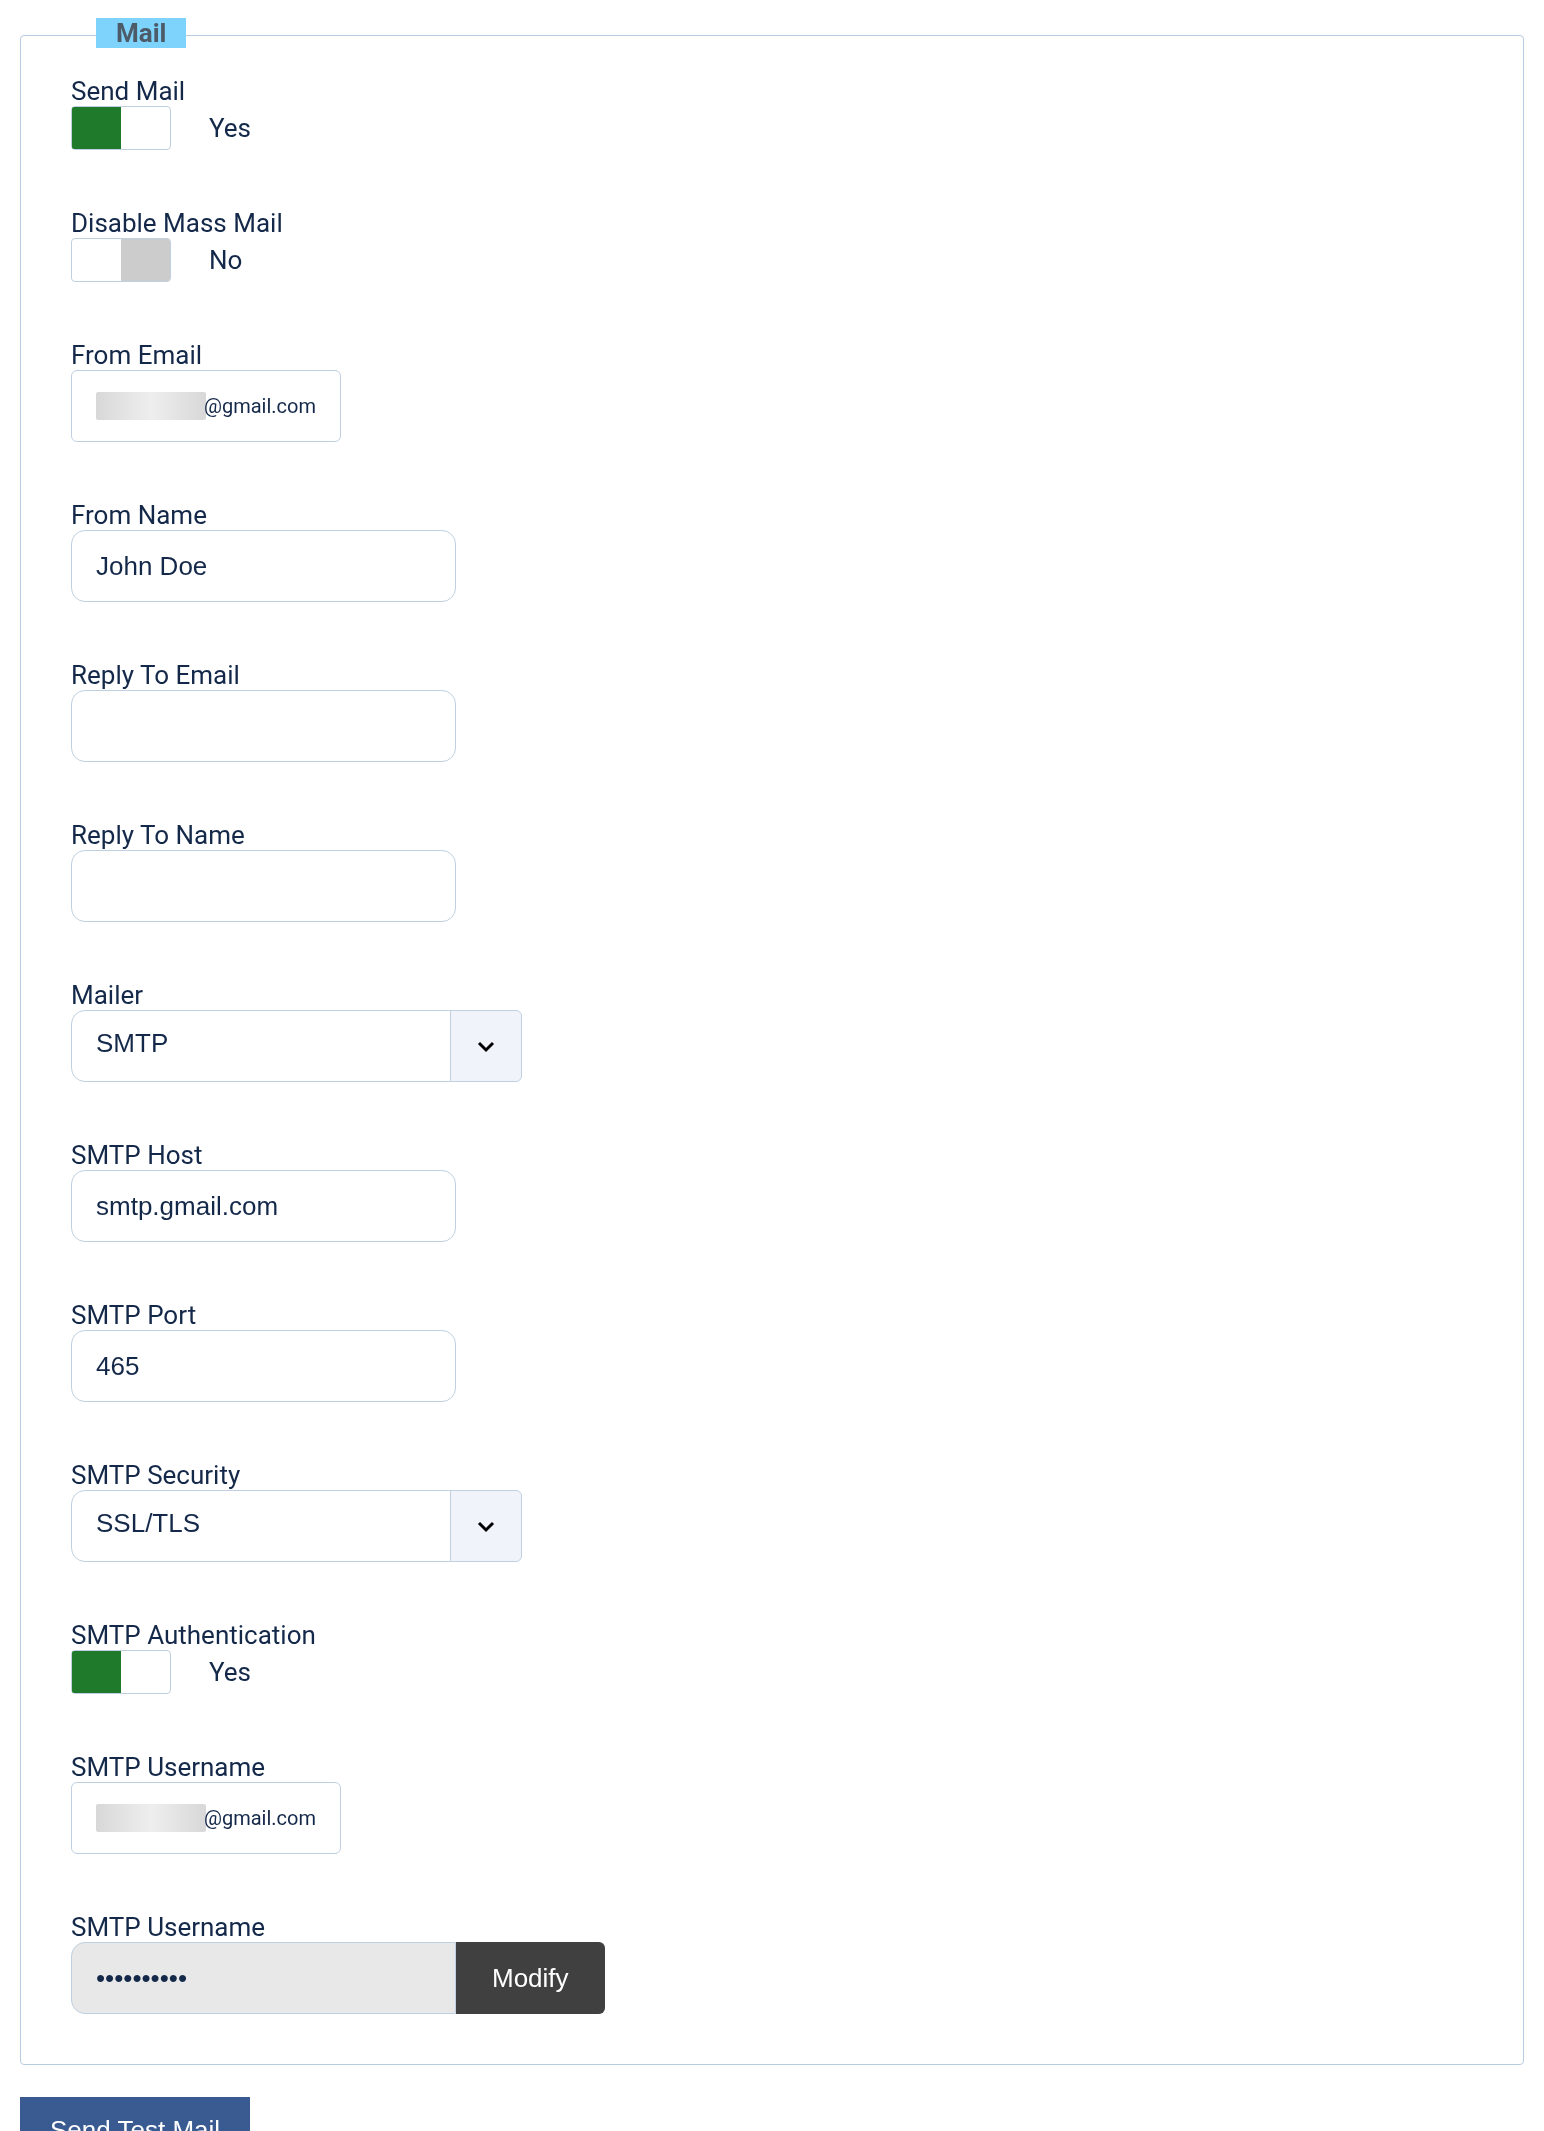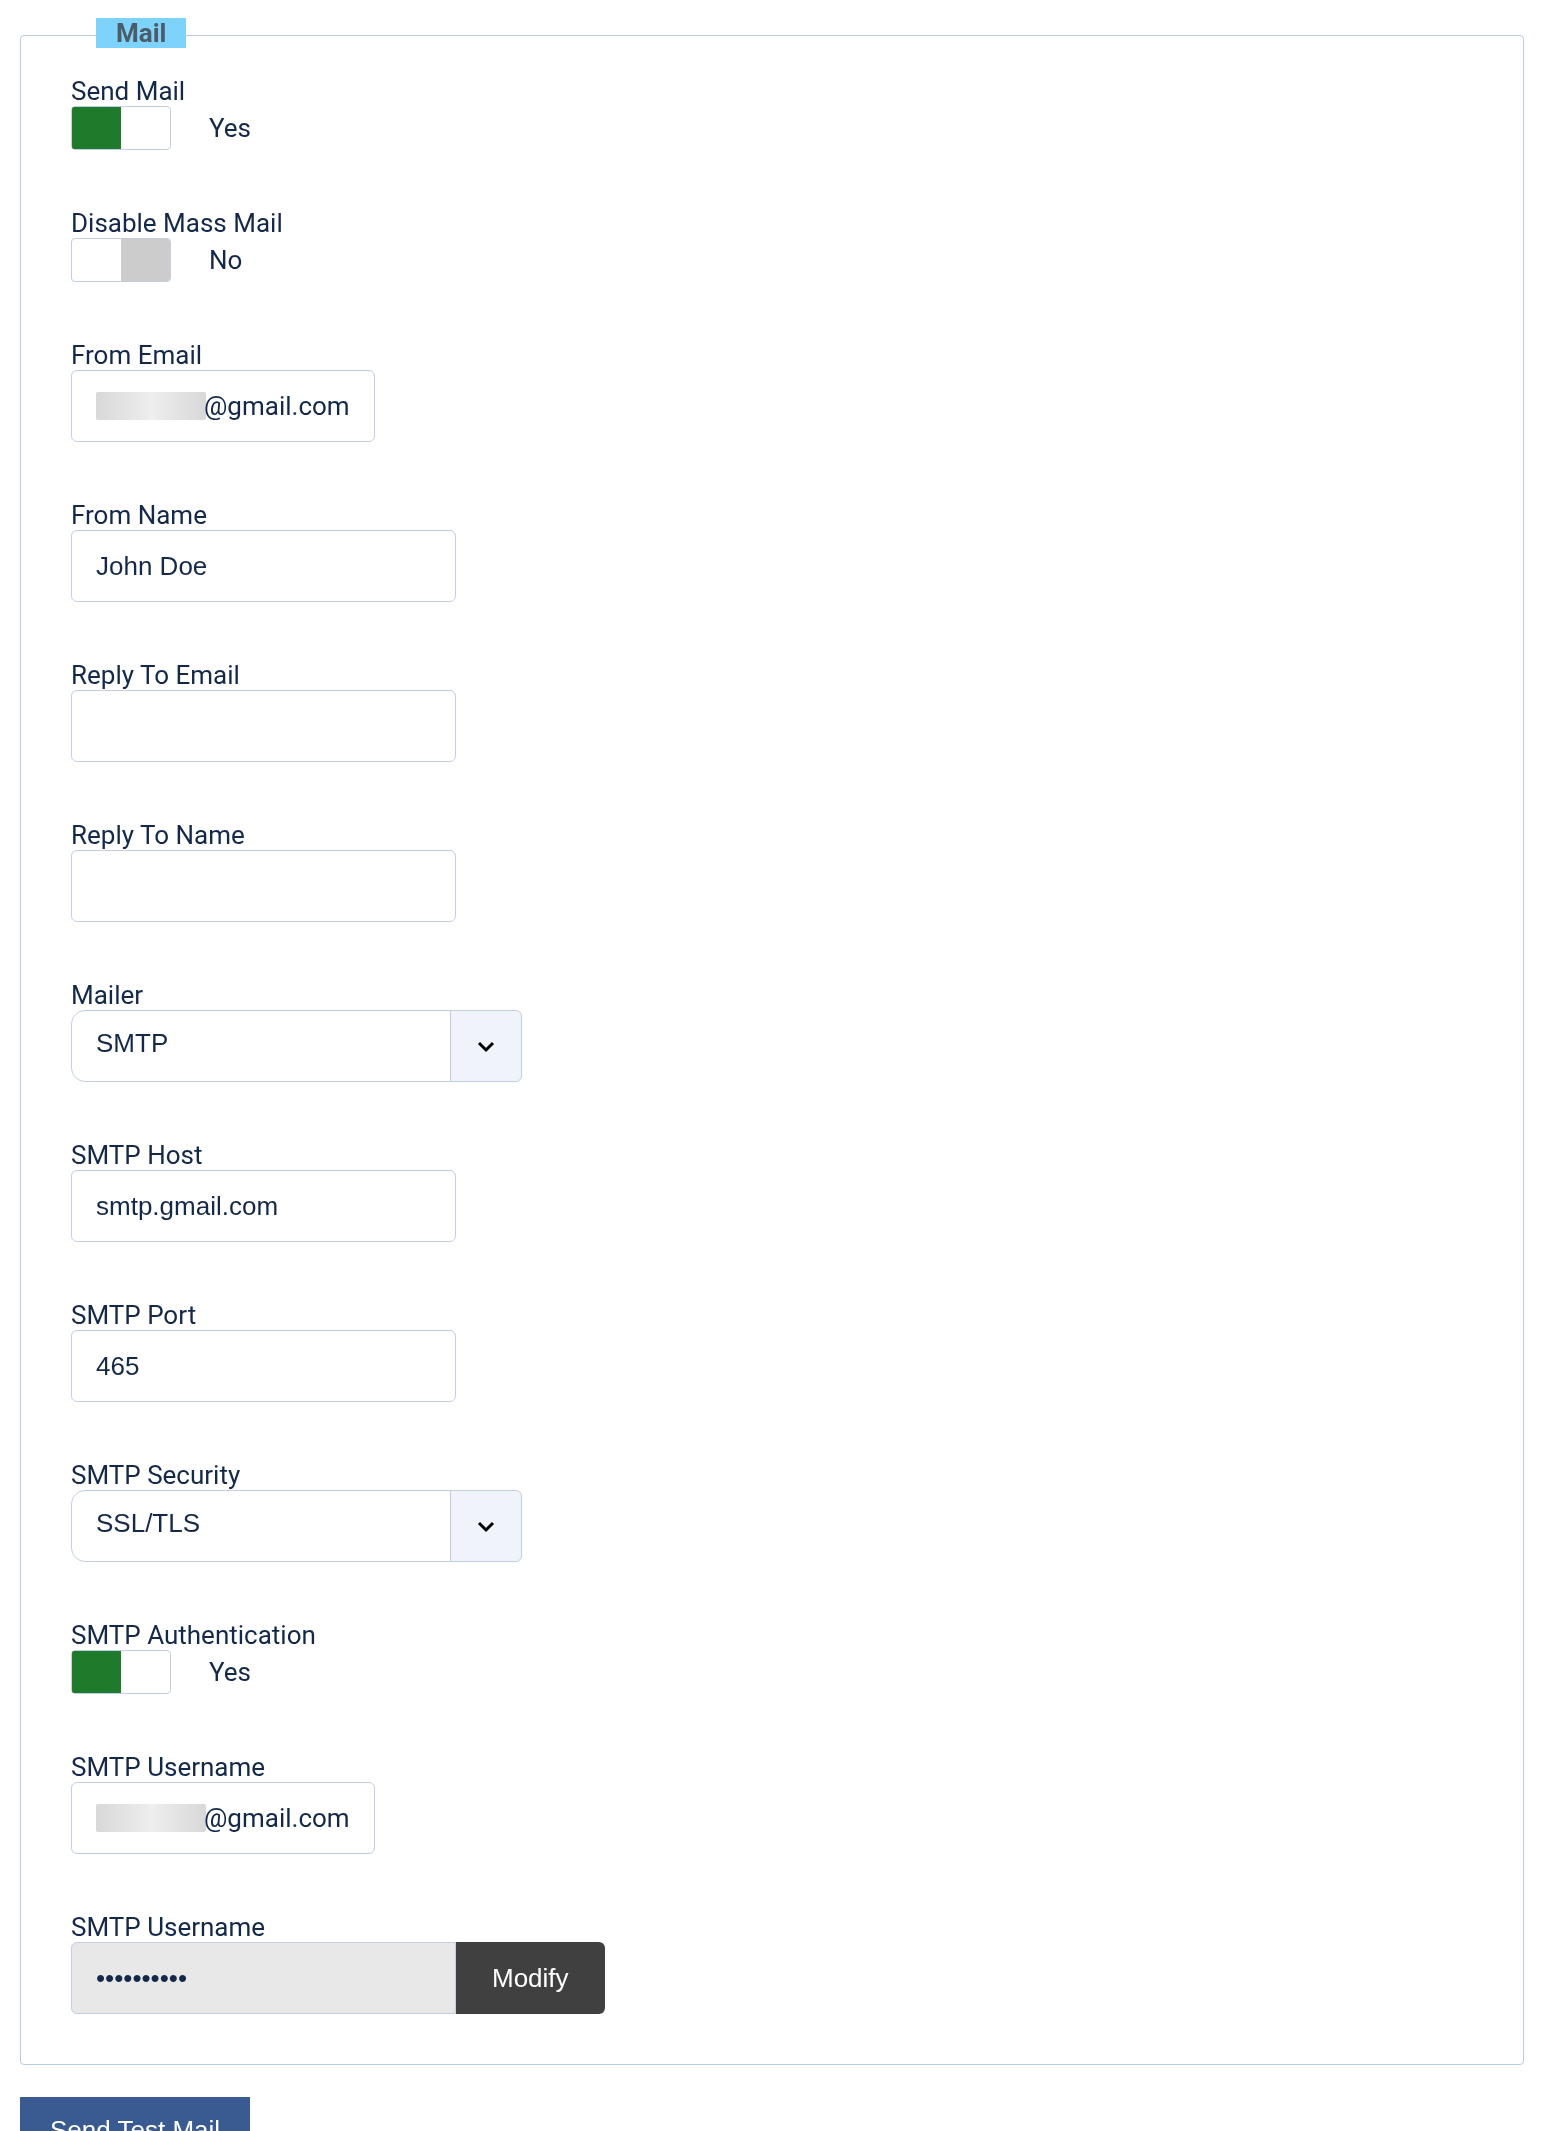--- a/index.html
+++ b/index.html
@@ -81,21 +81,21 @@
     }
     .toggle-label {
       color: #142849;
       font-size: 26px;
       margin-left: 16px;
     }
     .text-input {
       width: 100%;
       height: 72px;
       border: 1.5px solid #c0d0e0;
-      border-radius: 6px;
+      border-radius: 14px;
       padding: 0 24px;
       font-size: 26px;
       color: #142849;
       background: #ffffff;
     }
     .text-input.readonly {
       background: #e8e8e8;
       border-top-right-radius: 0;
       border-bottom-right-radius: 0;
     }
@@ -170,21 +170,21 @@
       border-radius: 2px;
     }
     .email-display {
       display: flex;
       align-items: center;
       width: 100%;
       height: 72px;
       border: 1.5px solid #c0d0e0;
       border-radius: 6px;
       padding: 12px 24px;
-      font-size: 26px;
+      font-size: 20px;
       color: #142849;
       background: #ffffff;
     }
   </style>
 </head>
 <body>
 
 
 
 <div class="fieldset-wrapper">

